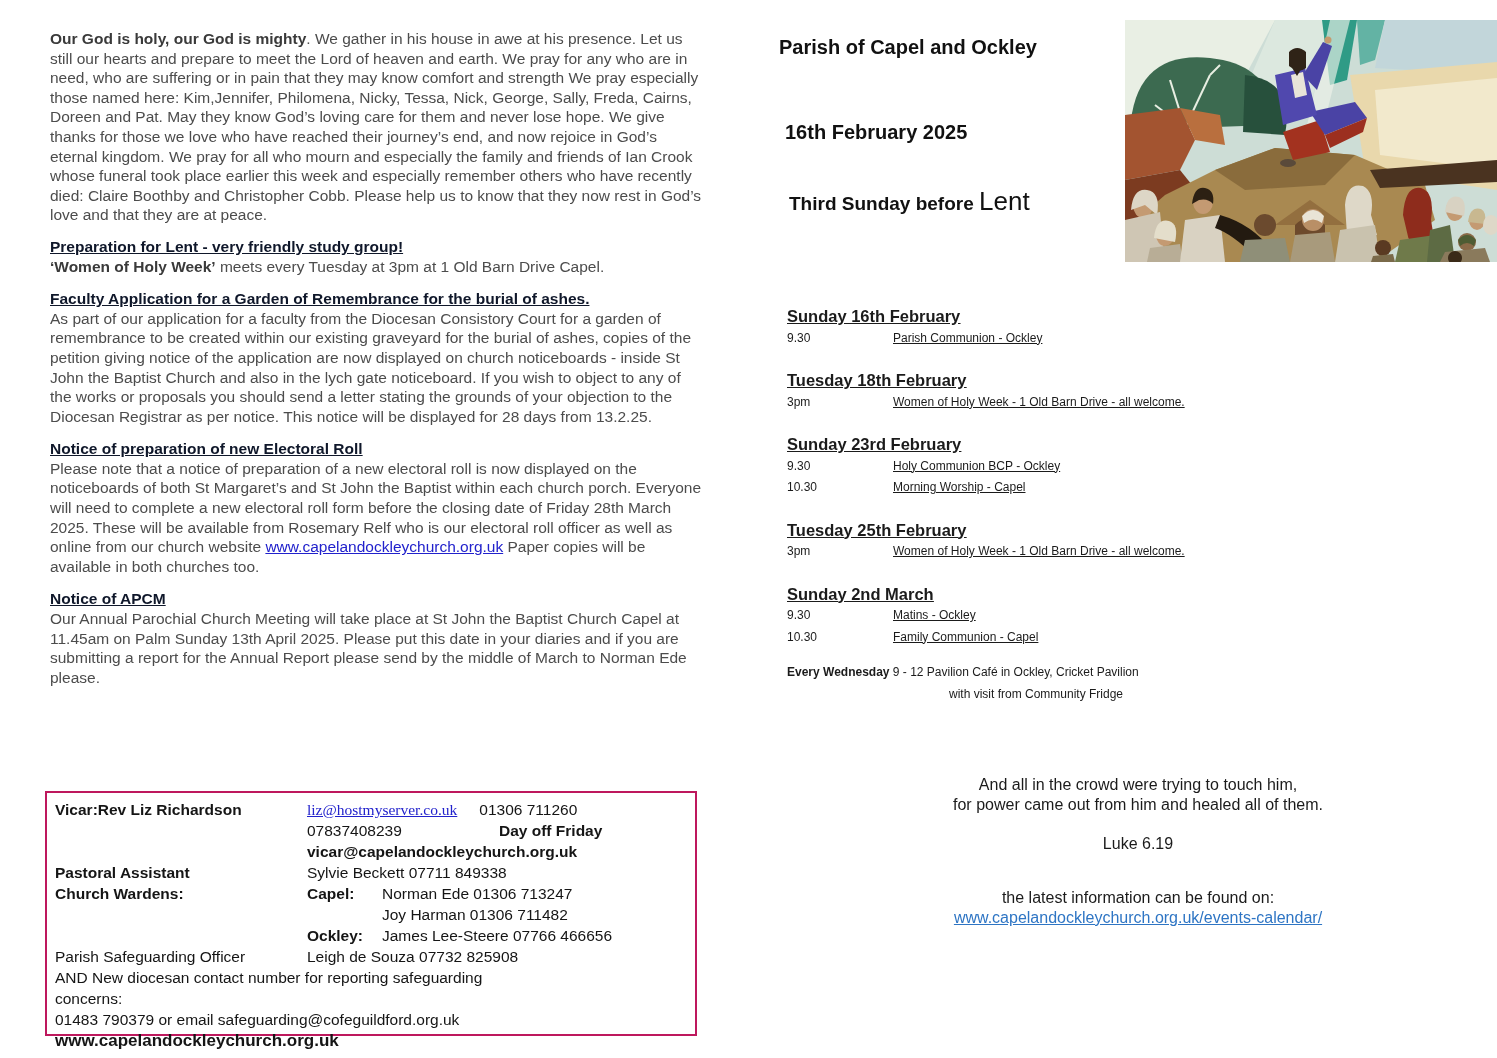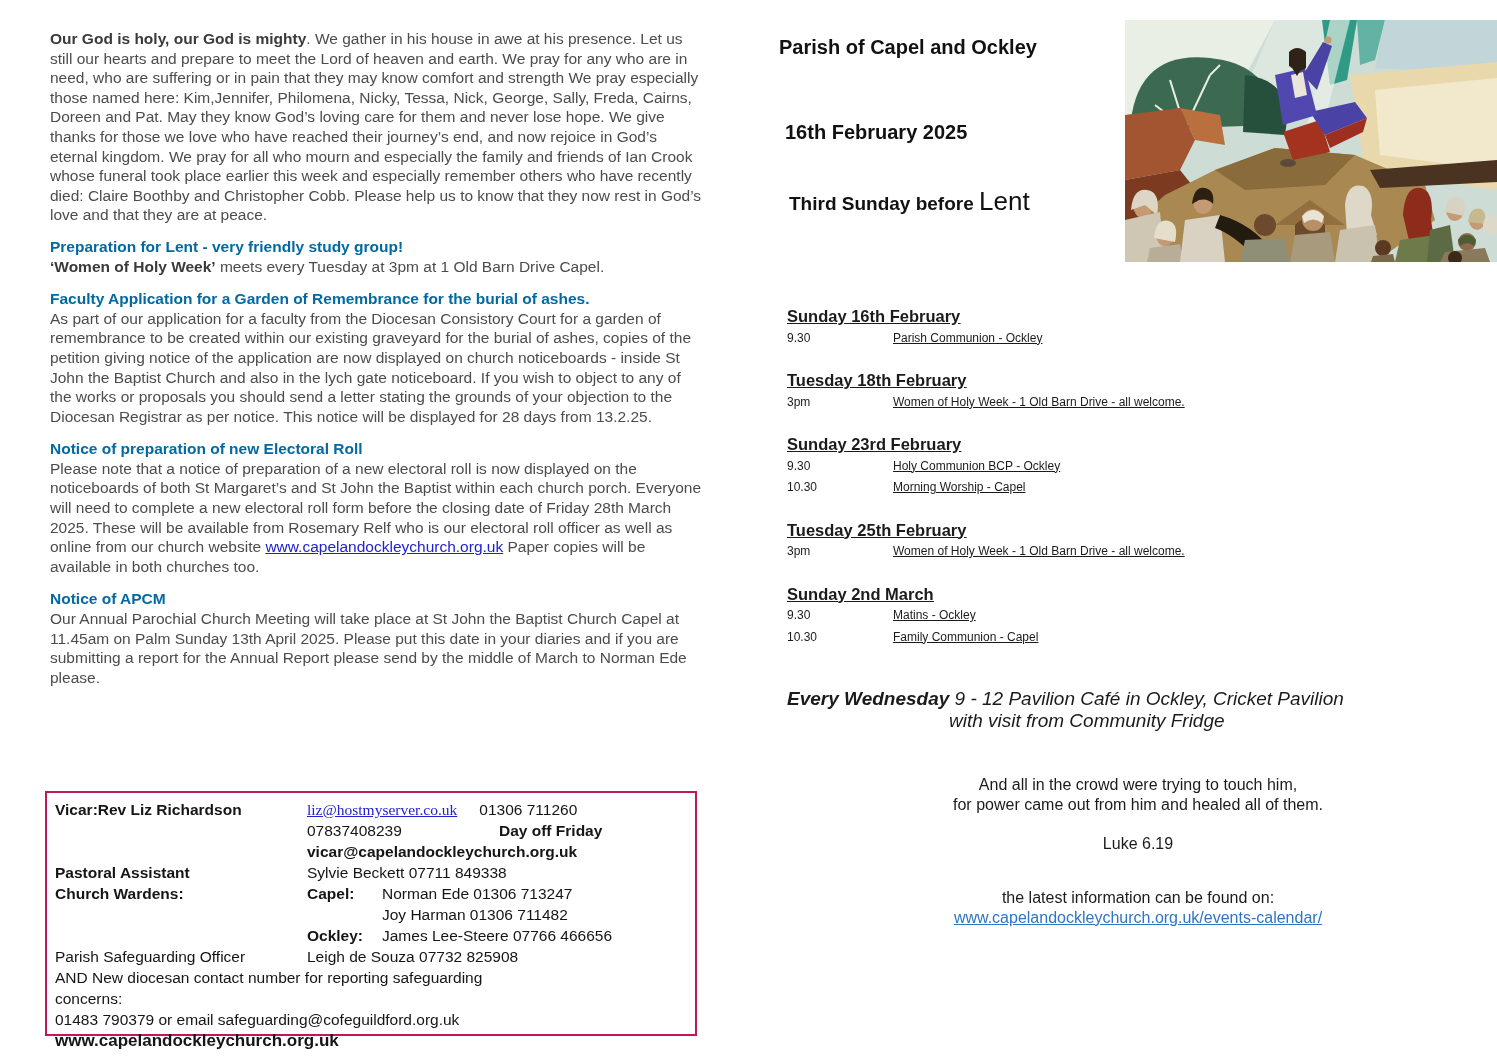--- a/index.html
+++ b/index.html
@@ -5,21 +5,21 @@
   html,body{margin:0;padding:0;background:#fff;}
   .page{position:relative;width:1497px;height:1058px;background:#ffffff;overflow:hidden;
         font-family:"Liberation Sans",sans-serif;}
 
   
   .left-col{position:absolute;left:50px;top:29px;width:655px;
             font-size:15.5px;line-height:19.6px;color:#4c4c4c;}
   .left-col p{margin:0;}
   .para{margin-bottom:12px !important;}
   .section{margin-bottom:13px;}
-  .lhead{font-weight:bold;color:#0369a1;}
+  .lhead{font-weight:bold;text-decoration:underline;color:#0f172a;}
   .lbold{font-weight:bold;color:#3a3a3a;}
   .blue-link{color:#2121cc;text-decoration:underline;cursor:pointer;}
 
   
   .contact-box{position:absolute;left:45px;top:791px;width:640px;height:229px;
                border:2px solid #be185d;padding:6px 0 6px 8px;
                font-size:15.5px;line-height:21px;color:#151515;}
   .crow{white-space:nowrap;}
   .clabel{display:inline-block;width:252px;font-weight:bold;vertical-align:top;}
   .clabel.reg{font-weight:normal;}
@@ -40,22 +40,22 @@
   .r-sunday .lent{font-size:26px;font-weight:400;}
 
   .painting{position:absolute;left:1125px;top:20px;width:372px;height:242px;}
 
   .schedule{position:absolute;left:787px;top:306px;width:620px;color:#1b1b1b;}
   .sched-group{margin-bottom:21px;text-decoration:underline;}
   .sched-head{font-weight:bold;text-decoration:underline;font-size:16.5px;line-height:21.5px;}
   .sched-row{font-size:12px;line-height:21.5px;}
   .time{display:inline-block;width:106px;}
 
-  .every-wed{position:absolute;left:787px;top:688px;width:610px;
-             font-size:19px;line-height:21.5px;color:#1b1b1b;font-style:italic;}
+  .every-wed{position:absolute;left:787px;top:662px;width:610px;
+             font-size:12px;line-height:21.5px;color:#1b1b1b;}
   .every-wed .l2{padding-left:162px;}
 
   .quote{position:absolute;left:838px;top:775px;width:600px;text-align:center;
          font-size:16px;line-height:19.5px;color:#1b1b1b;}
   .luke{position:absolute;left:838px;top:835px;width:600px;text-align:center;
         font-size:16px;color:#1b1b1b;}
   .notes{position:absolute;left:838px;top:888px;width:600px;text-align:center;
          font-size:16px;line-height:19.5px;color:#1b1b1b;}
   .light-link{color:#2e75c4;text-decoration:underline;cursor:pointer;}
 </style>

